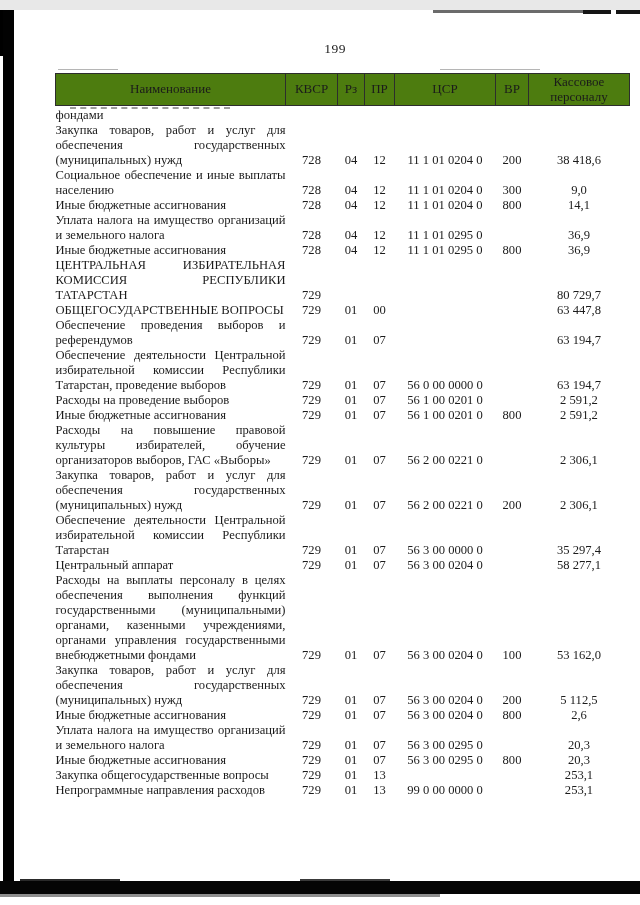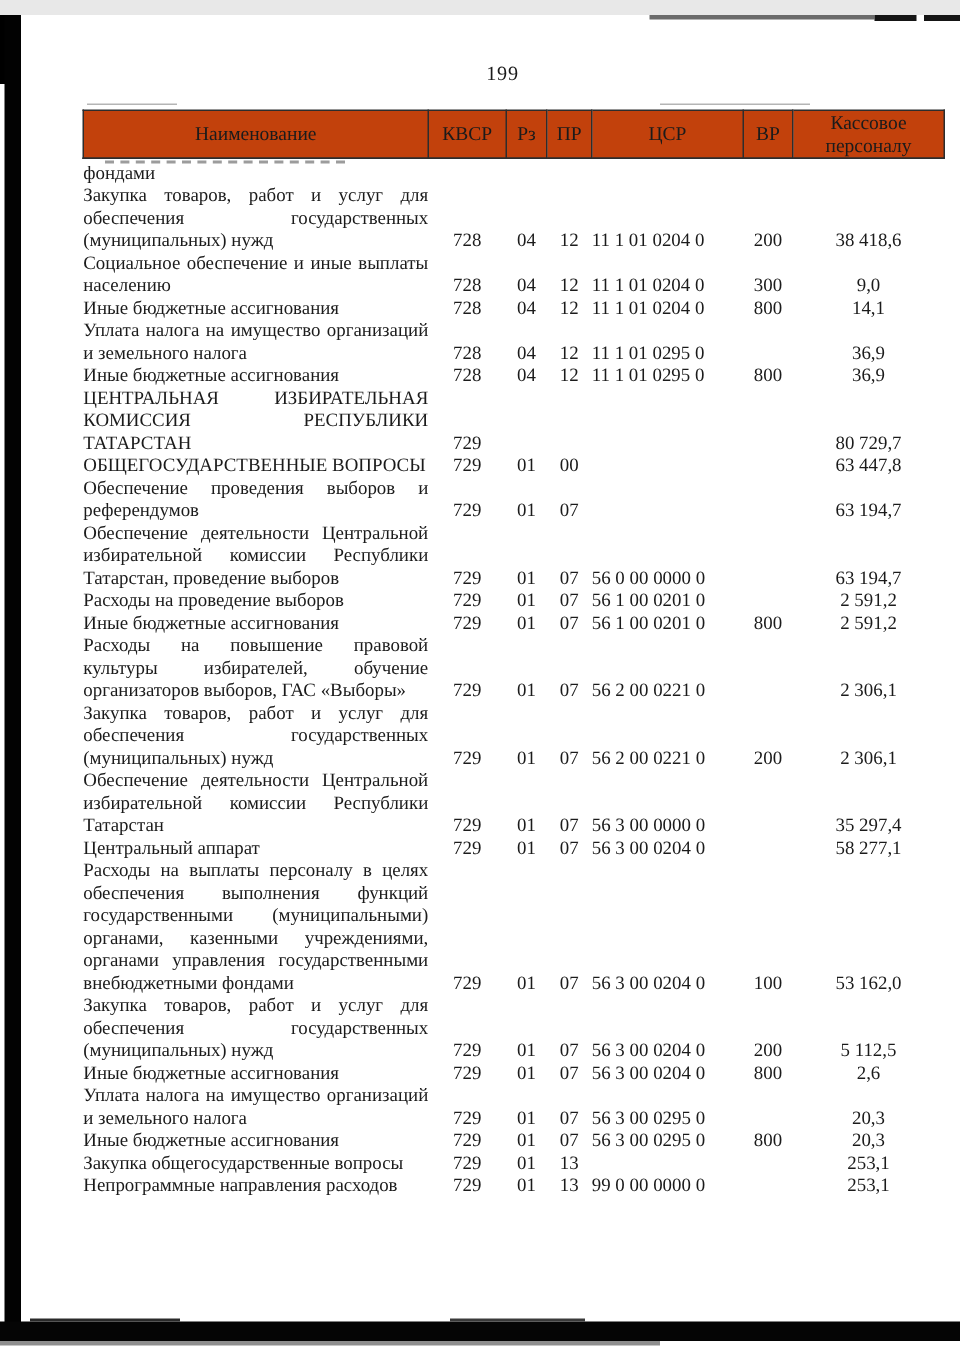--- a/index.html
+++ b/index.html
@@ -32,40 +32,40 @@
   }
   .budget-table thead th {
     border: 1.5px solid #2d2d2d;
     font-weight: normal;
     font-size: 13px;
     line-height: 14.5px;
     text-align: center;
     vertical-align: middle;
     height: 31px;
     padding: 0 2px;
-    background: #c2410c;
+    background: #4d7c0f;
   }
   .budget-table tbody td {
     border: none;
     padding: 0;
     vertical-align: bottom;
     font-size: 12.6px;
     line-height: 15px;
   }
   .budget-table tbody tr:first-child td { padding-top: 2px; }
   .col-name  { width: 230px; }
   .col-kvsr  { width: 52px;  }
   .col-rz    { width: 27px;  }
   .col-pr    { width: 30px;  }
   .col-csr   { width: 101px; }
   .col-vr    { width: 33px;  }
   .col-cash  { width: 101px; }
   td.cell-name { text-align: justify; padding-left: 2px; padding-right: 1px; }
   td.cell-kvsr, td.cell-rz, td.cell-pr, td.cell-vr { text-align: center; white-space: nowrap; }
-  td.cell-csr { white-space: nowrap; }
+  td.cell-csr { text-align: center; white-space: nowrap; }
   td.cell-cash { text-align: center; padding-right: 5px; white-space: nowrap; }
   
   .artifact { position: absolute; pointer-events: none; }
   .a-left-block    { left: 0;   top: 0;     width: 13px;  height: 46px;  background: #000; }
   .a-left-bar      { left: 3px; top: 0;     width: 11px;  height: 880px; background: #020202; }
   .a-bottom-bar    { left: 0;   top: 871px; width: 640px; height: 13px;  background: #050505; }
   .a-bottom-gray   { left: 0;   top: 884px; width: 440px; height: 3px;   background: #8e8e8e; }
   .a-bottom-nub1   { left: 20px;  top: 869px; width: 100px; height: 2px; background: #2a2a2a; }
   .a-bottom-nub2   { left: 300px; top: 869px; width: 90px;  height: 2px; background: #3a3a3a; }
   .a-topright-gray { left: 433px; top: 0;   width: 150px; height: 3px;   background: #6b6b6b; }

